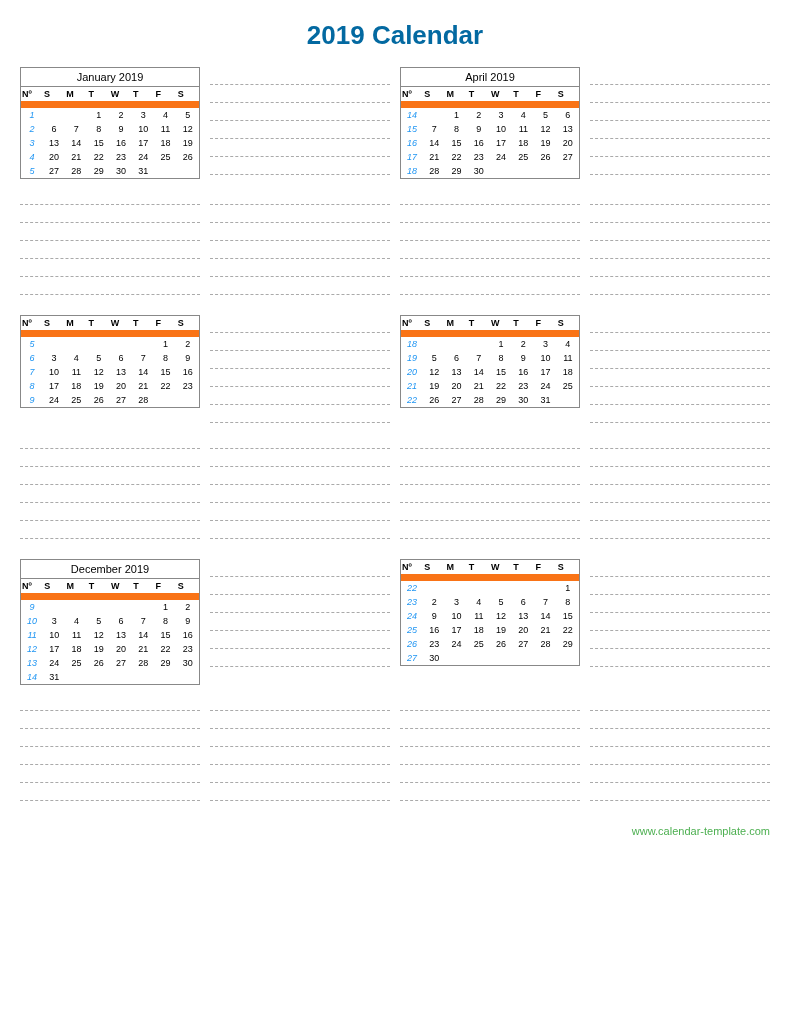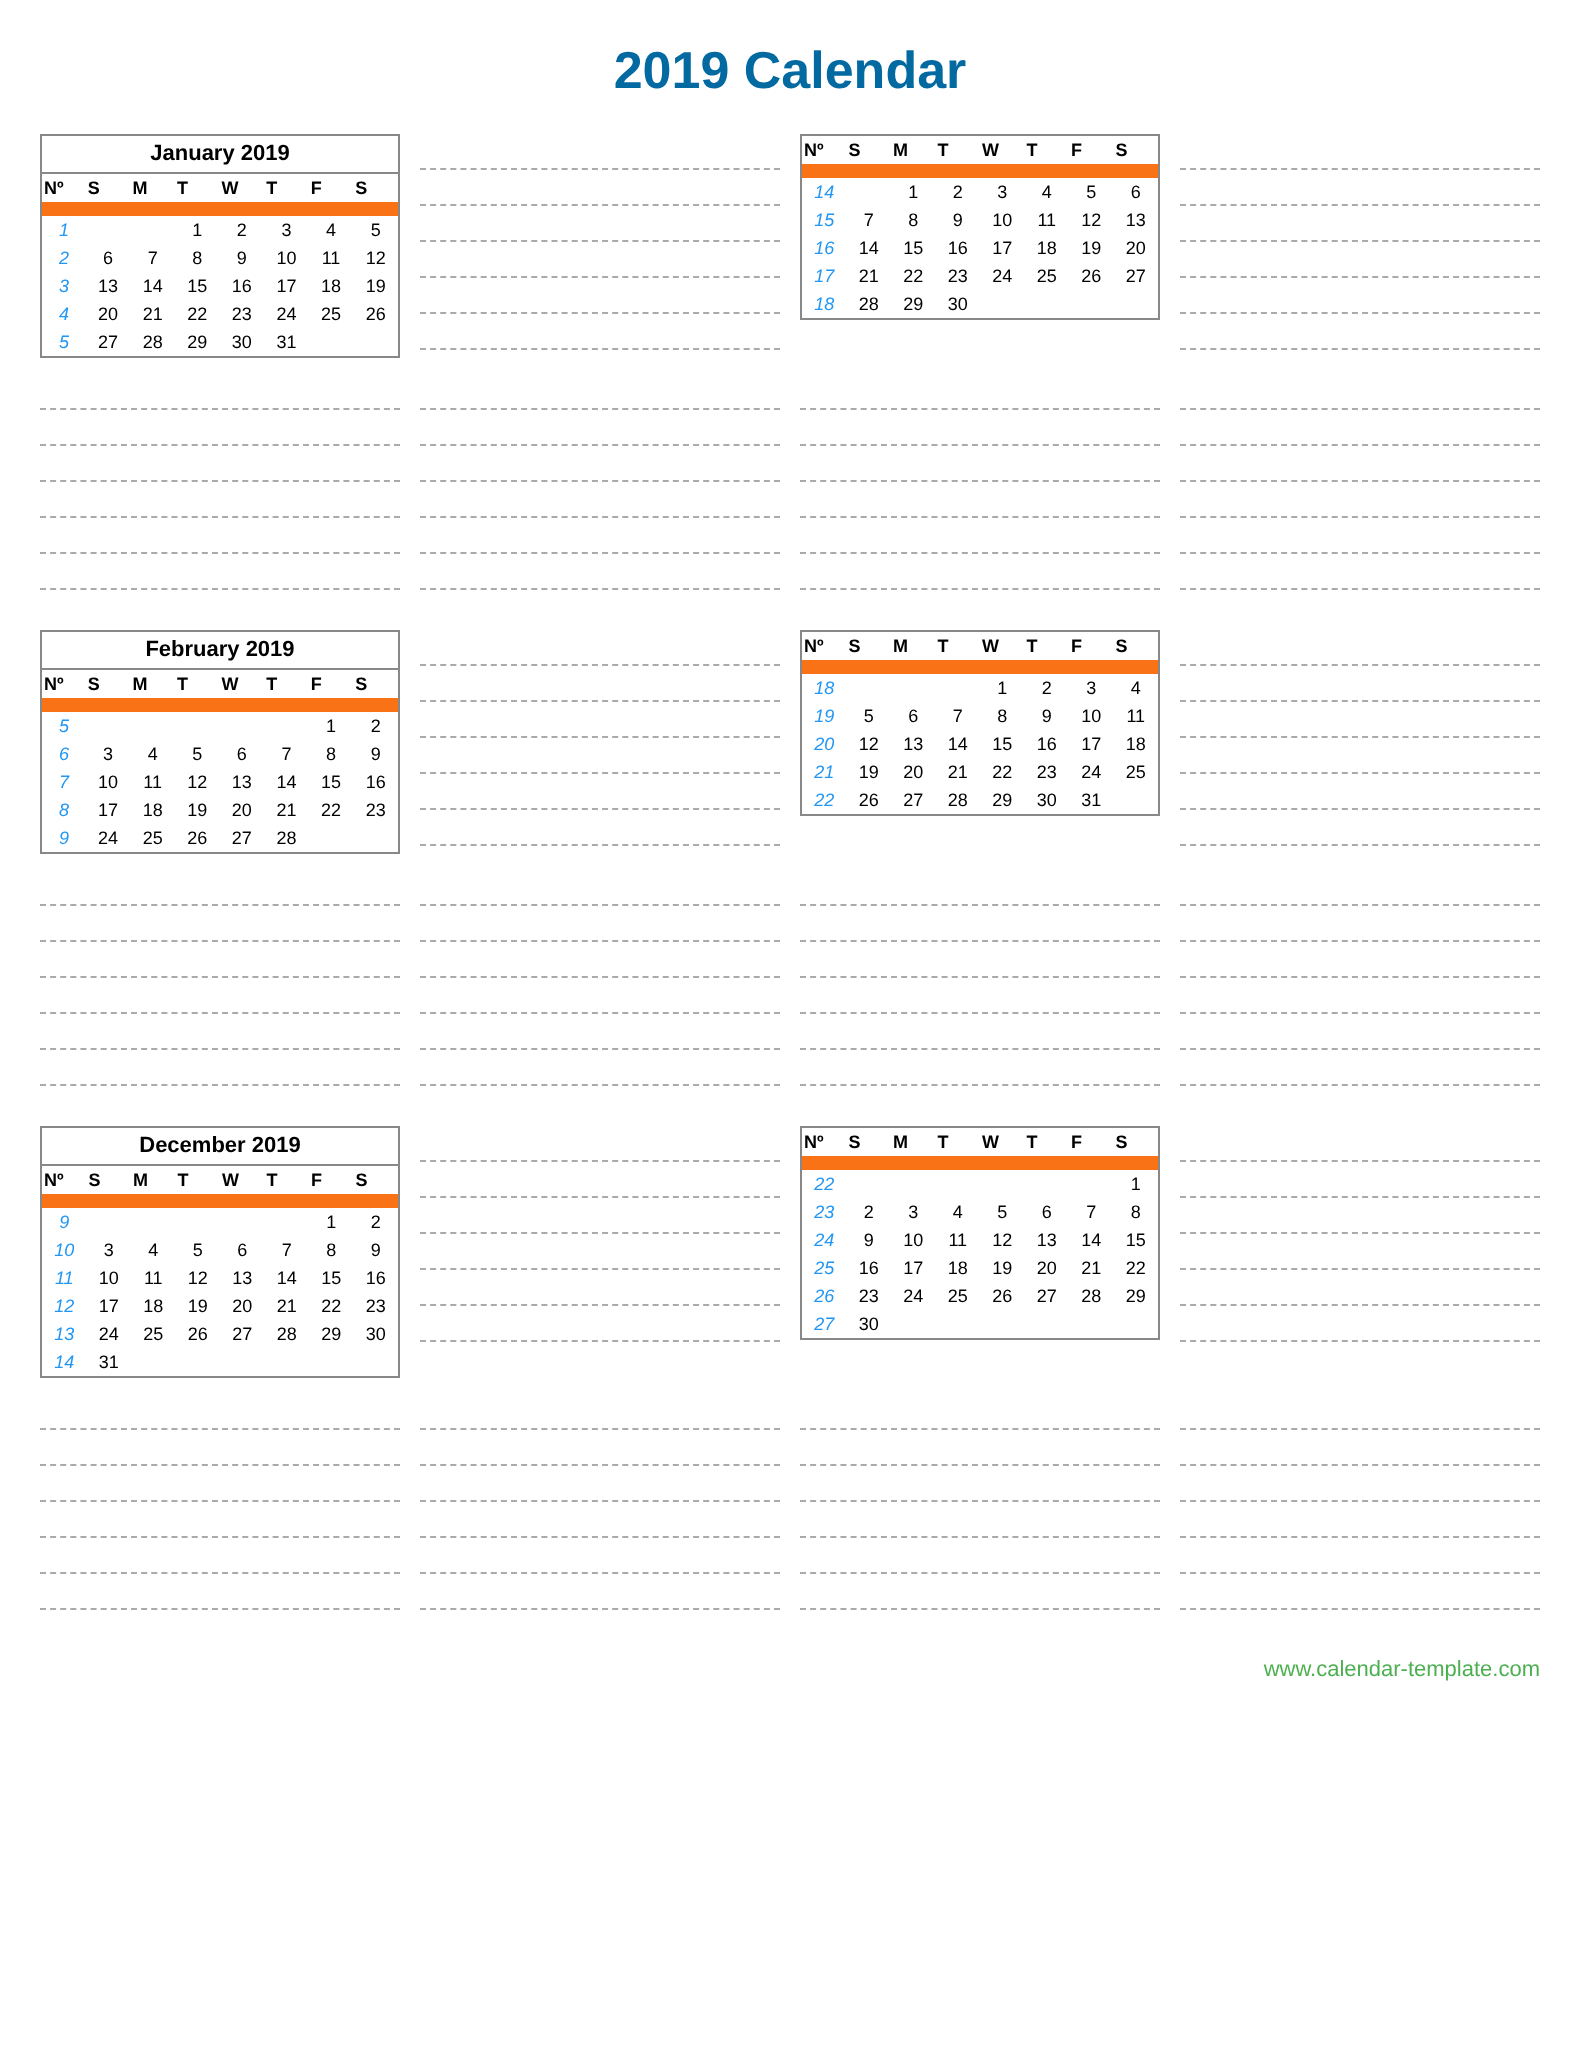--- a/index.html
+++ b/index.html
@@ -27,21 +27,21 @@
       display: flex;
       flex-direction: column;
       gap: 6px;
     }
     .calendar-box {
       border: 1px solid #888;
     }
     .cal-title {
       text-align: center;
       font-size: 11px;
-      font-weight: bold;
+      font-weight: normal;
       color: #000;
       padding: 3px 0;
       border-bottom: 1px solid #888;
     }
     .cal-table {
       width: 100%;
       border-collapse: collapse;
       font-size: 9px;
     }
     .cal-table th {
@@ -176,20 +176,21 @@
           <div class="note-line"></div>
           <div class="note-line"></div>
           <div class="note-line"></div>
           <div class="note-line"></div>
           <div class="note-line"></div>
           <div class="note-line"></div>
         </div>
       </div>
       <div class="month-section">
         <div class="calendar-box">
+          <div class="cal-title">April 2019</div>
           <table class="cal-table">
             <thead>
               <tr>
                 <th>Nº</th>
                 <th class="sun">S</th>
                 <th>M</th>
                 <th>T</th>
                 <th>W</th>
                 <th>T</th>
                 <th>F</th>
@@ -293,21 +294,20 @@
         <div class="note-line"></div>
         <div class="note-line"></div>
         <div class="note-line"></div>
         <div class="note-line"></div>
       </div>
     </div>
     <div style="height: 10px;"></div>
     <div class="main-grid">
       <div class="month-section">
         <div class="calendar-box">
-          <div class="cal-title">February 2019</div>
           <table class="cal-table">
             <thead>
               <tr>
                 <th>Nº</th>
                 <th class="sun">S</th>
                 <th>M</th>
                 <th>T</th>
                 <th>W</th>
                 <th>T</th>
                 <th>F</th>

